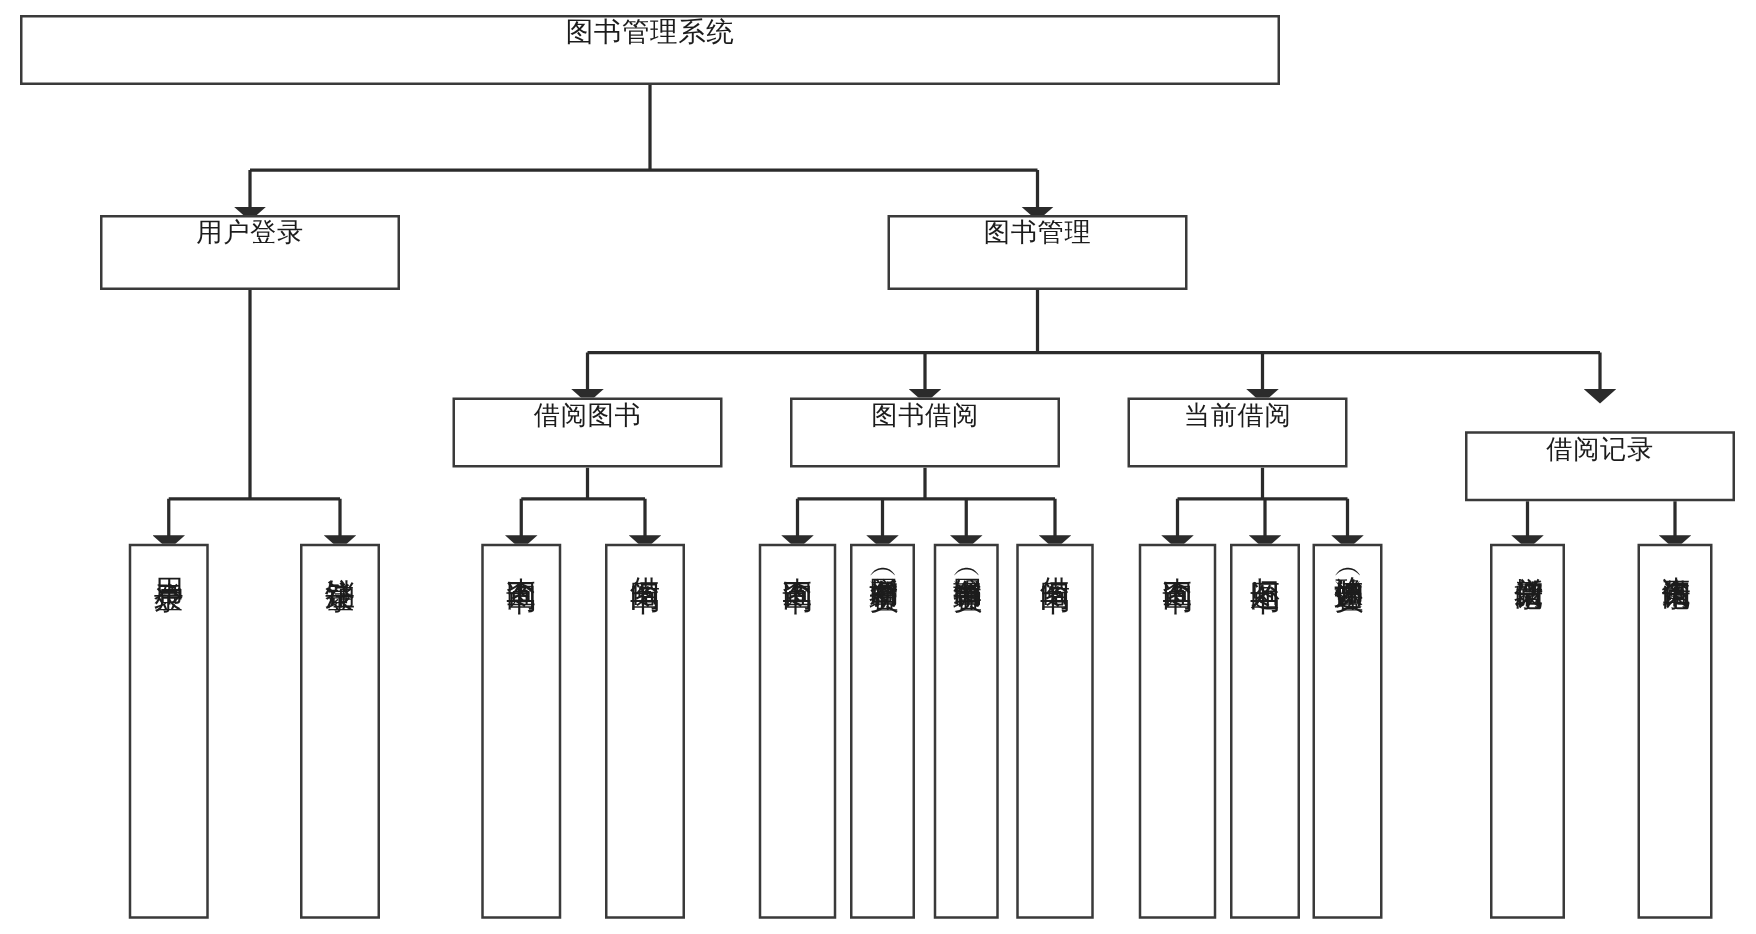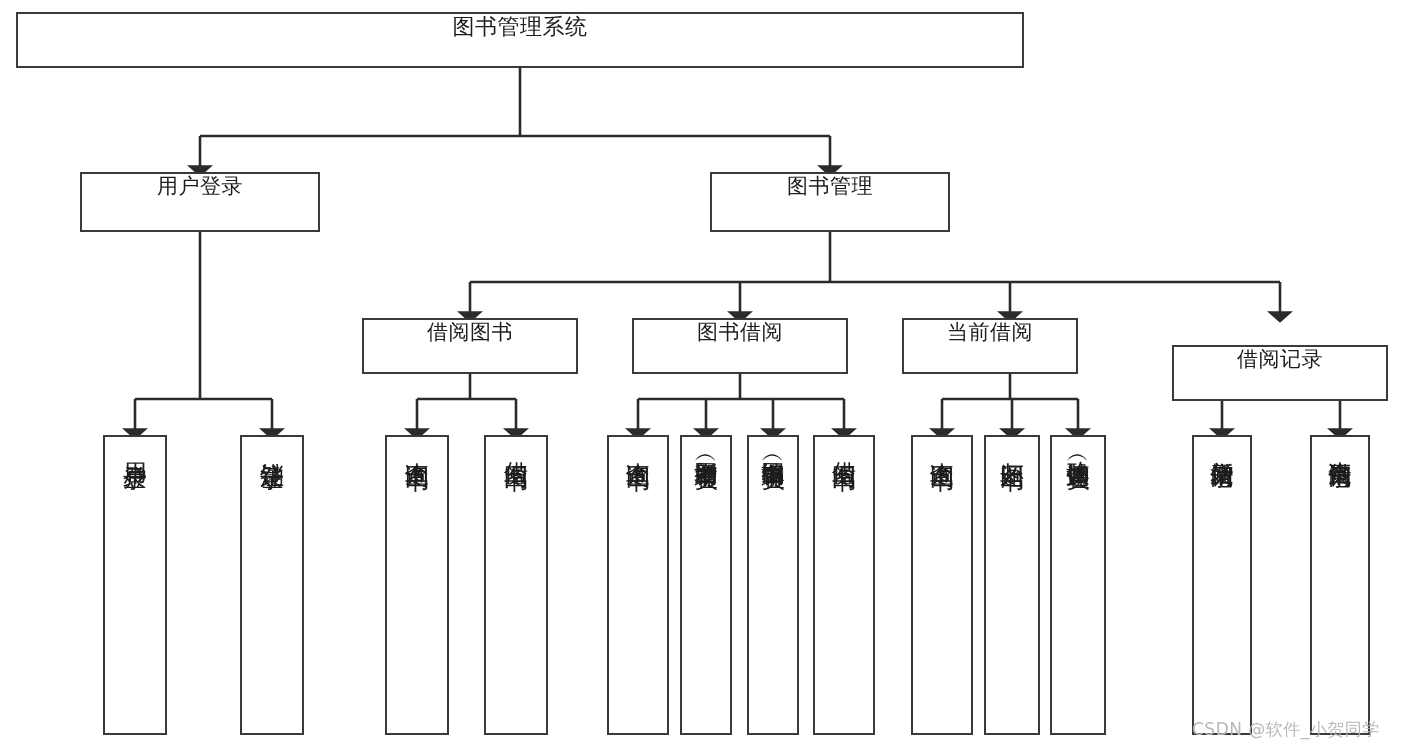--- a/index.html
+++ b/index.html
@@ -177,14 +177,13 @@
         <span class="label">确认归还（管理员）</span>
       </div>
       <div class="node vert tallcontent" style="left: 1192px; top: 435px; width: 60px; height: 300px; border-color: rgb(58, 58, 58);">
         <span class="label">新增借阅记录</span>
       </div>
       <div class="node vert tallcontent" style="left: 1310px; top: 435px; width: 60px; height: 300px; border-color: rgb(58, 58, 58);">
         <span class="label">查询借阅记录</span>
       </div>
     </div>
 
-  <div class="watermark" style="left: 1192px; top: 718px; color: rgb(185, 185, 185);">CSDN @软件_小贺同学</div>
 </div>
 
 </body></html>

